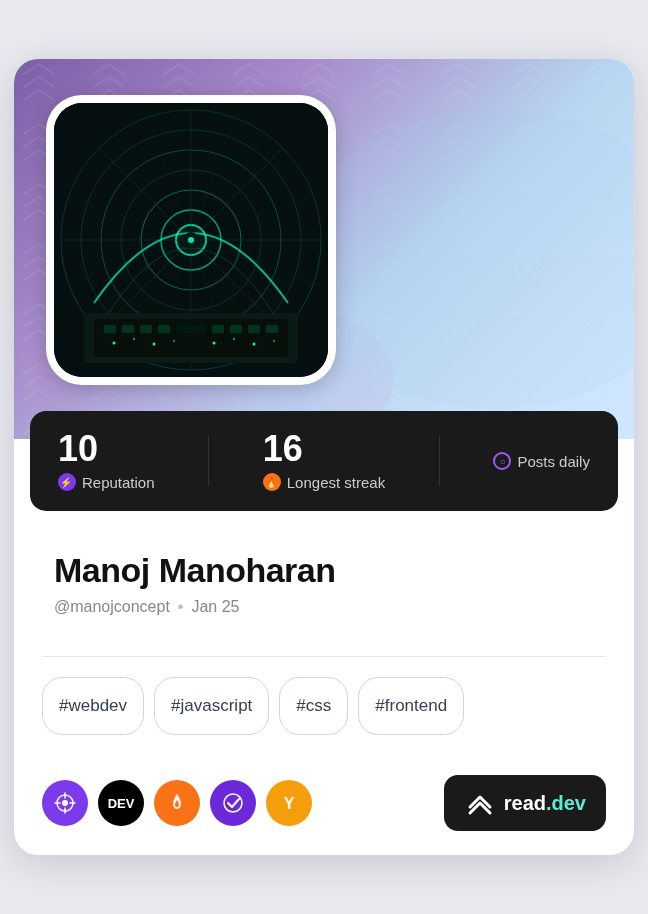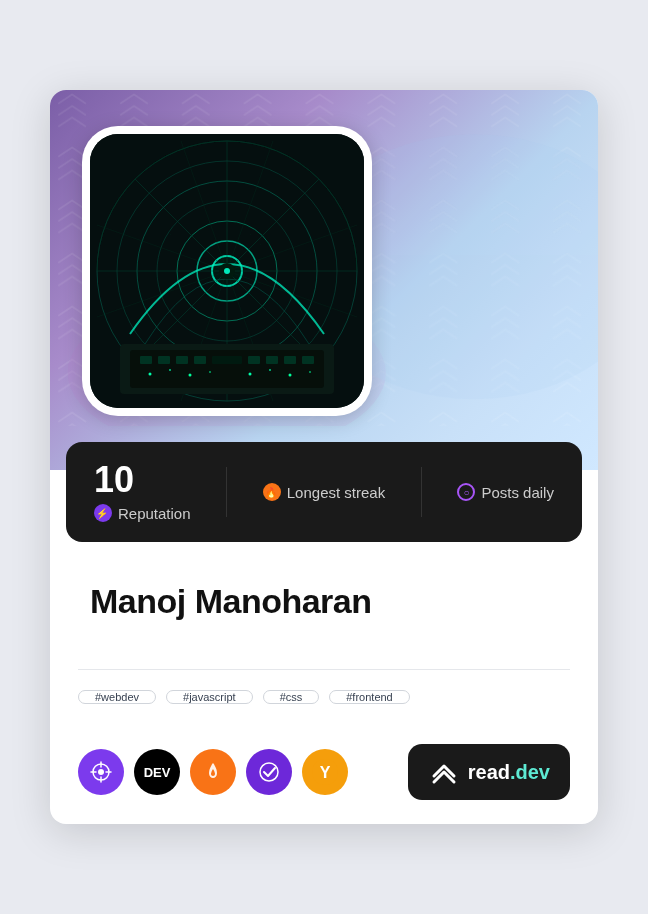--- a/index.html
+++ b/index.html
@@ -8,22 +8,22 @@
       width: 648px;
       height: 914px;
       display: flex;
       align-items: center;
       justify-content: center;
       background: #e8eaf0;
       font-family: -apple-system, BlinkMacSystemFont, 'Segoe UI', sans-serif;
     }
 
     .card {
-      width: 548px;
-      border-radius: 16px;
+      width: 620px;
+      border-radius: 24px;
       background: #fff;
       overflow: hidden;
       box-shadow: 0 8px 40px rgba(0,0,0,0.15);
     }
 
     
     .banner {
       width: 100%;
       height: 380px;
       position: relative;
@@ -169,22 +169,22 @@
       padding: 0 28px;
       display: flex;
       flex-wrap: wrap;
       gap: 10px;
       margin-bottom: 24px;
     }
 
     .tag {
       border: 1.5px solid #d1d5db;
       border-radius: 20px;
-      padding: 0 16px;
-      font-size: 11px;
+      padding: 18px 16px;
+      font-size: 17px;
       color: #374151;
       font-weight: 500;
       cursor: pointer;
     }
 
     
     .footer {
       padding: 16px 28px 24px;
       display: flex;
       align-items: center;
@@ -335,38 +335,44 @@
       <span class="stat-value">10</span>
       <div class="stat-label">
         <span class="stat-icon icon-reputation">⚡</span>
         <span>Reputation</span>
       </div>
     </div>
 
     <div class="stat-divider"></div>
 
     <div class="stat-item">
+      <span class="stat-value">16</span>
       <div class="stat-label">
         <span class="stat-icon icon-streak">🔥</span>
         <span>Longest streak</span>
       </div>
     </div>
 
     <div class="stat-divider"></div>
 
     <div class="stat-item">
       <div class="stat-label">
         <span class="stat-icon icon-posts">○</span>
         <span>Posts daily</span>
       </div>
     </div>
   </div>
 
   <div class="profile-info">
     <div class="username">Manoj Manoharan</div>
+    <div class="handle-date">
+      <span>@manojconcept</span>
+      <span class="dot">•</span>
+      <span>Jan 25</span>
+    </div>
   </div>
 
   <div class="divider"></div>
 
   <div class="tags">
     <span class="tag">#webdev</span>
     <span class="tag">#javascript</span>
     <span class="tag">#css</span>
     <span class="tag">#frontend</span>
   </div>

